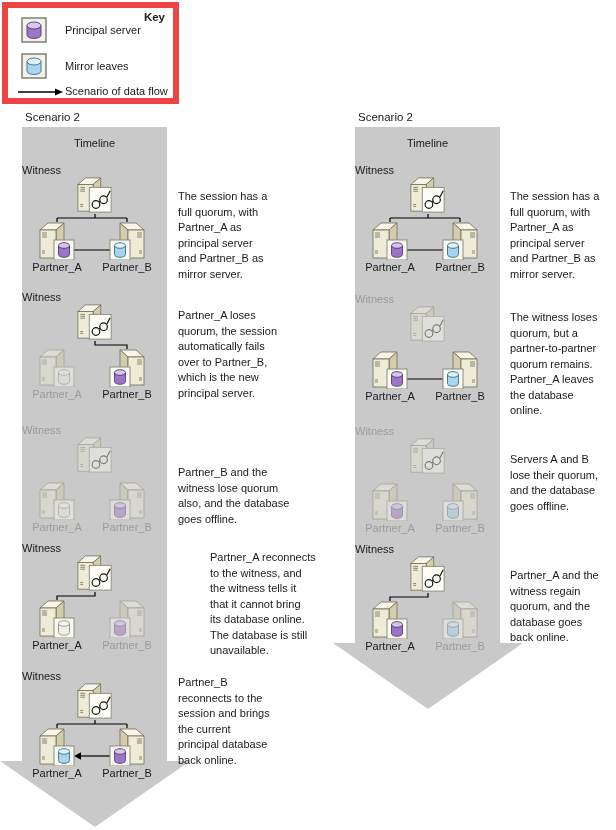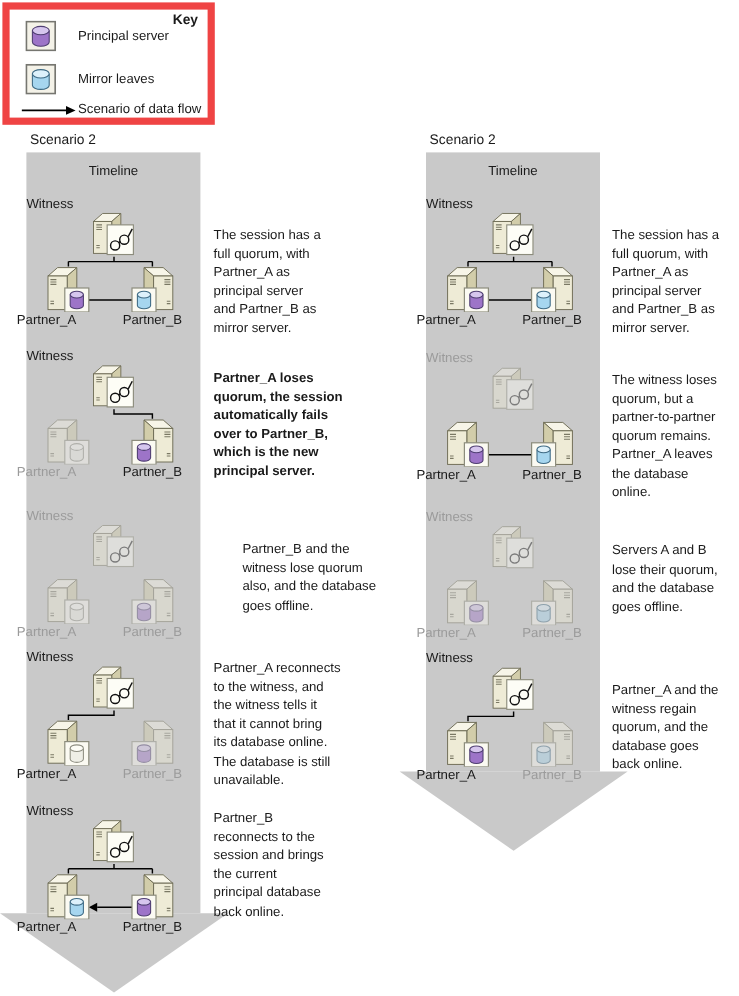--- a/index.html
+++ b/index.html
@@ -39,21 +39,21 @@
   
   .step{position:absolute;left:22px;width:146px;height:122px}
   .connectors{position:absolute;left:0;top:0;width:146px;height:122px}
   .connectors path,.connectors line{stroke:#000;stroke-width:1.2;fill:none}
   .connectors polygon{fill:#000;stroke:none}
   .wlabel{position:absolute;left:0;top:0;width:146px;text-align:left;font-size:11px}
   .server{position:absolute}
   .witness-svg{left:53px;top:12px;width:40px;height:38px}
   .pa-svg{left:15px;top:58px;width:40px;height:38px}
   .pb-svg{left:85px;top:58px;width:40px;height:38px;transform:scaleX(-1)}
-  .palabel{position:absolute;left:-8px;top:97px;width:86px;text-align:left;font-size:11px}
+  .palabel{position:absolute;left:-8px;top:97px;width:86px;text-align:center;font-size:11px}
   .pblabel{position:absolute;left:62px;top:97px;width:86px;text-align:center;font-size:11px}
   .faded{opacity:.42}
   .dim{color:var(--dim)}
 
   
   .towerTop{fill:#f7f5e8;stroke:#6e6c55;stroke-width:.8}
   .towerSide{fill:#d2cdaa;stroke:#6e6c55;stroke-width:.8}
   .towerFront{fill:#eeebd6;stroke:#6e6c55;stroke-width:.8}
   .vent{stroke:#7a7864;stroke-width:.9;fill:none}
   .dbBox{fill:#fbfaf2;stroke:#8c8c7c;stroke-width:1}
@@ -422,31 +422,31 @@
     <div class="pblabel">Partner_B</div>
   </div>
       </div>
     <div class="texts">
         <div class="note" style="top: 78px;">The session has a
 full quorum, with
 Partner_A as
 principal server
 and Partner_B as
 mirror server.</div>
-        <div class="note" style="top: 197px; font-weight: bold;">Partner_A loses
+        <div class="note" style="top: 197px;">Partner_A loses
 quorum, the session
 automatically fails
 over to Partner_B,
 which is the new
 principal server.</div>
-        <div class="note" style="top: 340px; margin-left: 24px;">Partner_B and the
+        <div class="note" style="top: 354px;">Partner_B and the
 witness lose quorum
 also, and the database
 goes offline.</div>
-        <div class="note" style="top: 439px;">Partner_A reconnects
+        <div class="note" style="top: 439px; margin-left: 32px;">Partner_A reconnects
 to the witness, and
 the witness tells it
 that it cannot bring
 its database online.
 The database is still
 unavailable.</div>
         <div class="note" style="top: 564px;">Partner_B
 reconnects to the
 session and brings
 the current

